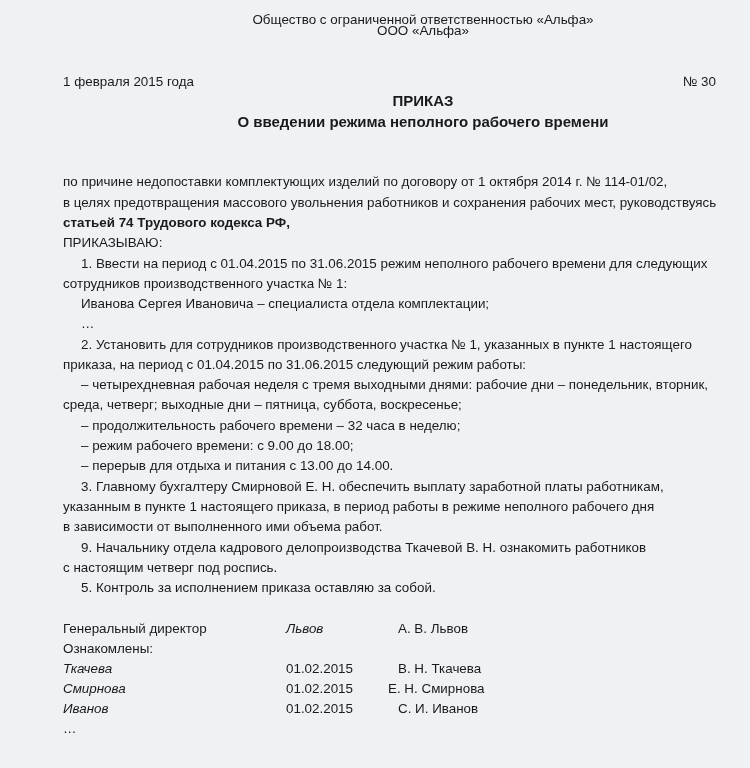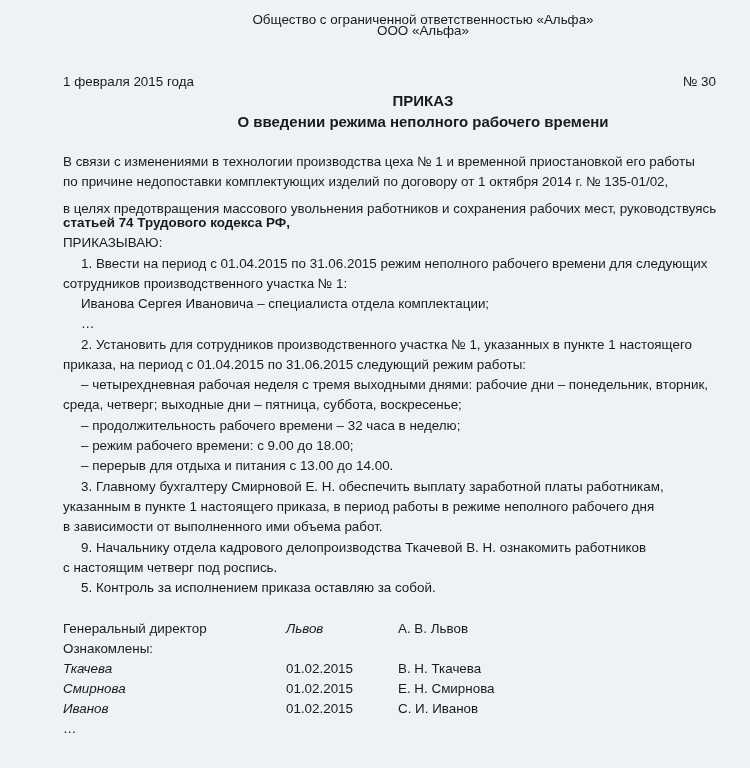--- a/index.html
+++ b/index.html
@@ -25,23 +25,22 @@
 <div class="page">
   <div class="abs center" style="top:12px;">Общество с ограниченной ответственностью «Альфа»</div>
   <div class="abs center" style="top:23px;">ООО «Альфа»</div>
 
   <div class="abs line" style="top:74px;">1 февраля 2015 года</div>
   <div class="abs" style="top:74px; right:34px;">№ 30</div>
 
   <div class="abs center title" style="top:92px;">ПРИКАЗ</div>
   <div class="abs center title" style="top:113px;">О введении режима неполного рабочего времени</div>
 
-  <div class="abs line" style="top:154px;">В связи с изменениями в технологии производства цеха № 1 и временной приостановкой его работы</div>
-  <div class="abs line" style="top:174px;">по причине недопоставки комплектующих изделий по договору от 1 октября 2014 г. № 135-01/02,</div>
-  <div class="abs line" style="top:201px;">в целях предотвращения массового увольнения работников и сохранения рабочих мест, руководствуясь</div>
+  <div class="abs line" style="top:174px;">по причине недопоставки комплектующих изделий по договору от 1 октября 2014 г. № 114-01/02,</div>
+  <div class="abs line" style="top:195px;">в целях предотвращения массового увольнения работников и сохранения рабочих мест, руководствуясь</div>
   <div class="abs line" style="top:215px;font-weight:bold;">статьей 74 Трудового кодекса РФ,</div>
   <div class="abs line" style="top:235px;">ПРИКАЗЫВАЮ:</div>
 
   <div class="abs ind" style="top:256px;">1. Ввести на период с 01.04.2015 по 31.06.2015 режим неполного рабочего времени для следующих</div>
   <div class="abs line" style="top:276px;">сотрудников производственного участка № 1:</div>
   <div class="abs ind" style="top:296px;">Иванова Сергея Ивановича – специалиста отдела комплектации;</div>
   <div class="abs ind" style="top:316px;">…</div>
 
   <div class="abs ind" style="top:337px;">2. Установить для сотрудников производственного участка № 1, указанных в пункте 1 настоящего</div>
   <div class="abs line" style="top:357px;">приказа, на период с 01.04.2015 по 31.06.2015 следующий режим работы:</div>
@@ -65,20 +64,20 @@
   <div class="abs" style="top:621px; left:350px;">А. В. Львов</div>
 
   <div class="abs line" style="top:641px;">Ознакомлены:</div>
 
   <div class="abs line bi" style="top:661px;">Ткачева</div>
   <div class="abs" style="top:661px; left:238px;">01.02.2015</div>
   <div class="abs" style="top:661px; left:350px;">В. Н. Ткачева</div>
 
   <div class="abs line bi" style="top:681px;">Смирнова</div>
   <div class="abs" style="top:681px; left:238px;">01.02.2015</div>
-  <div class="abs" style="top:681px; left:350px;">Е. Н. Смирнова</div>
+  <div class="abs" style="top:681px; left:340px;">Е. Н. Смирнова</div>
 
   <div class="abs line bi" style="top:701px;">Иванов</div>
   <div class="abs" style="top:701px; left:238px;">01.02.2015</div>
   <div class="abs" style="top:701px; left:350px;">С. И. Иванов</div>
 
   <div class="abs line" style="top:721px;">…</div>
 </div>
 
 </body></html>

